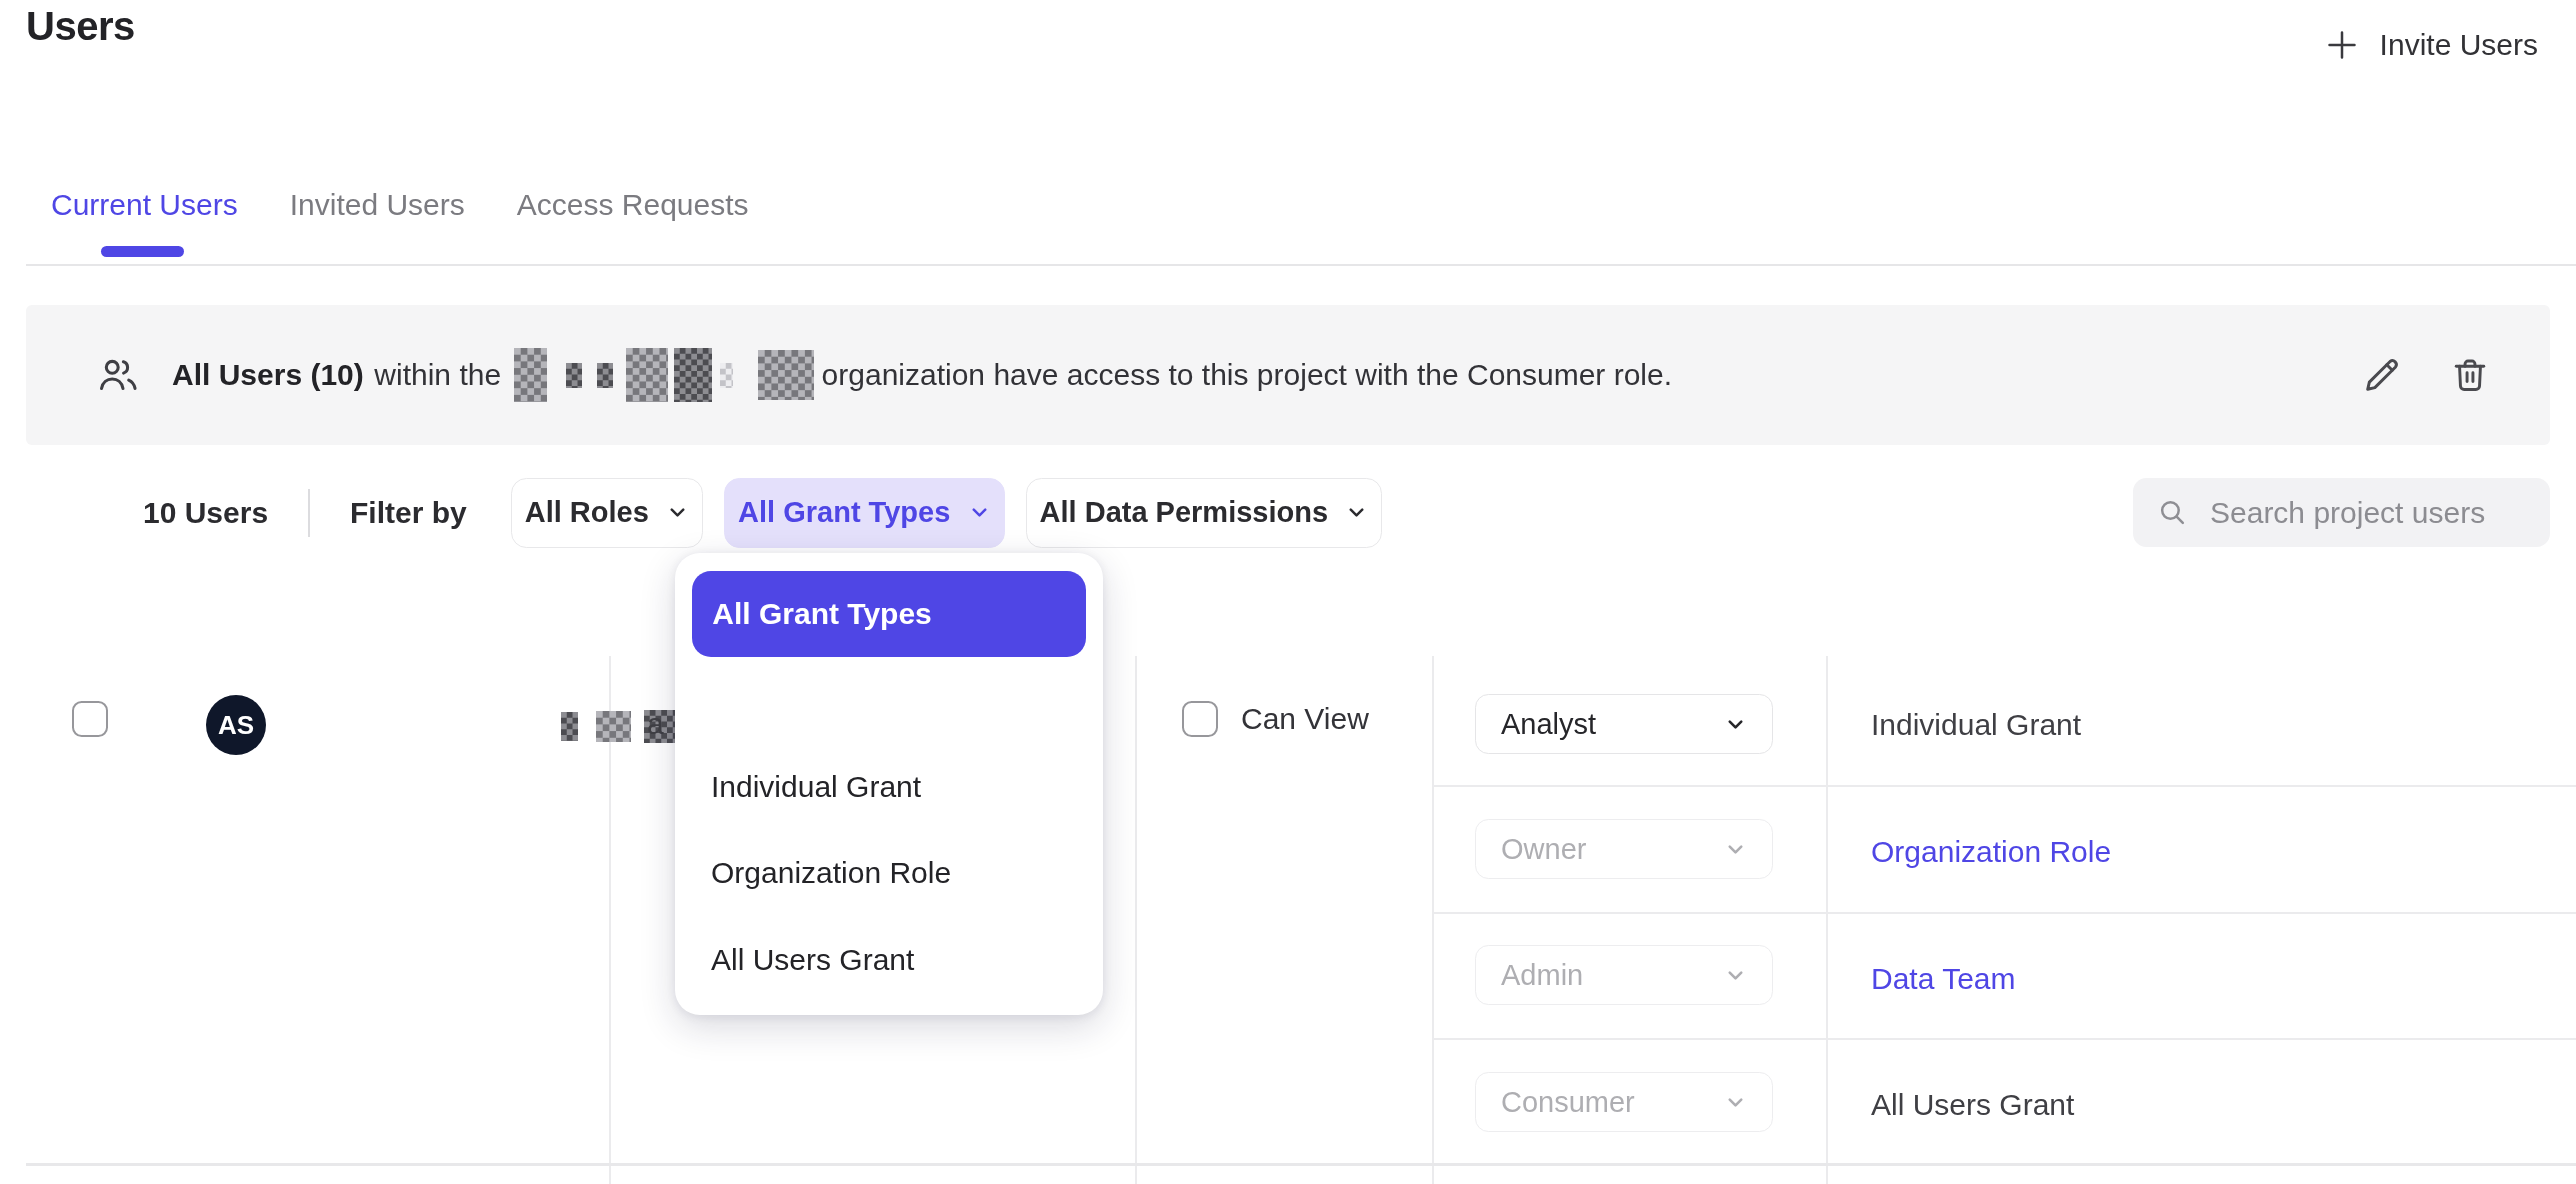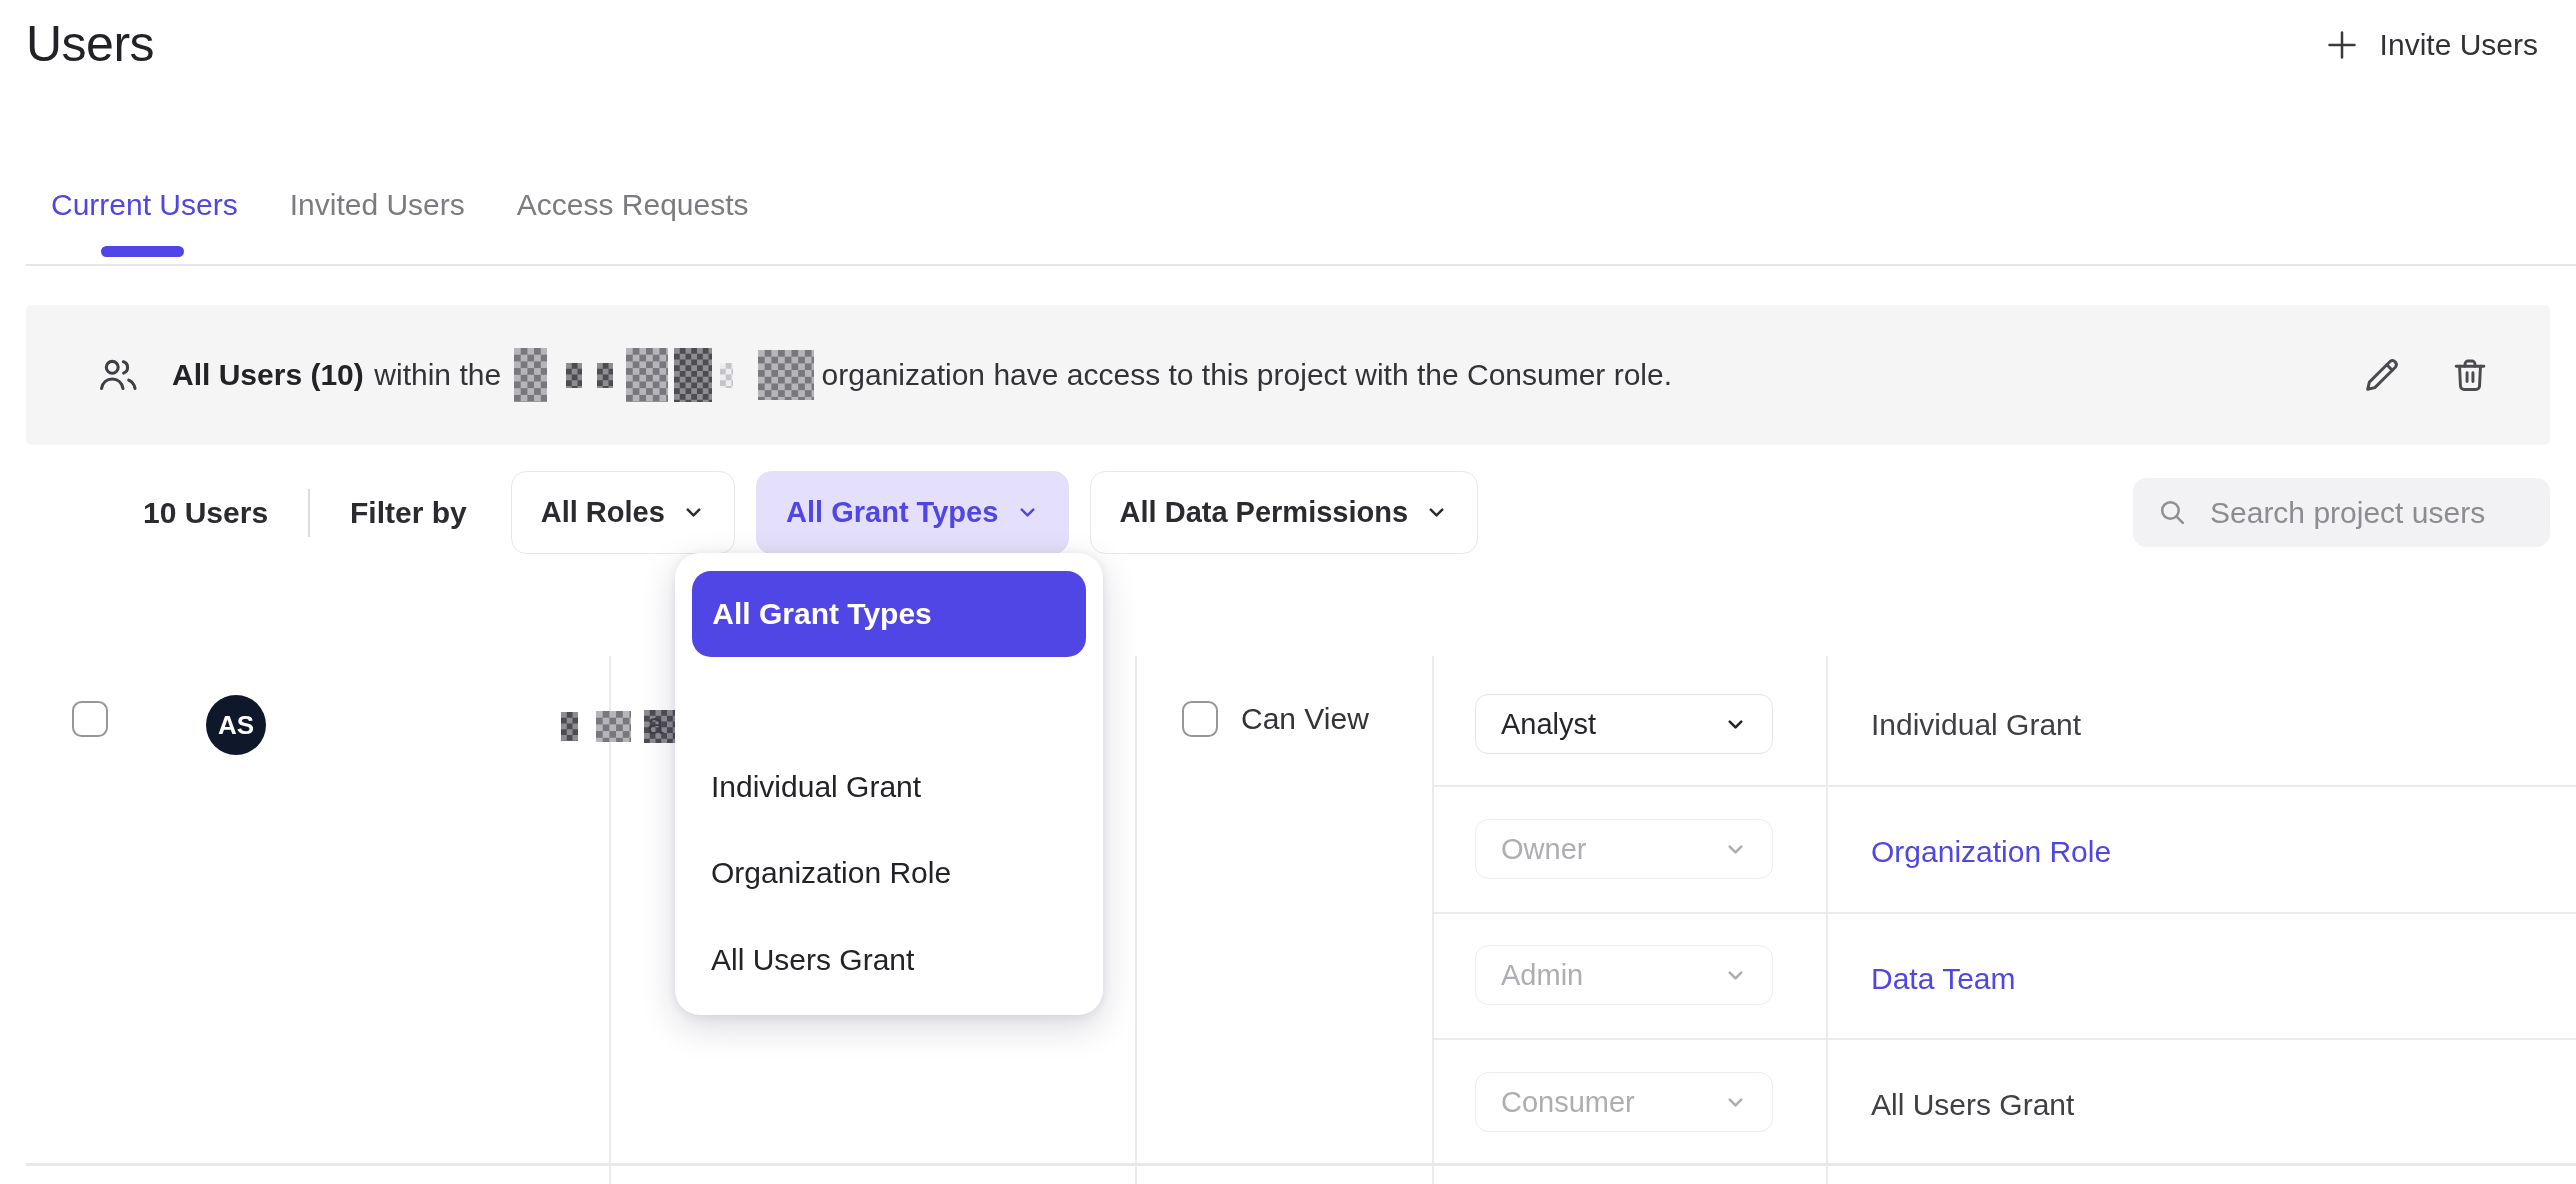--- a/index.html
+++ b/index.html
@@ -1,20 +1,20 @@
 <!DOCTYPE html>
 <html><head>
 <meta charset="utf-8">
 <style>
   html,body{margin:0;padding:0;background:#fff;}
   .page{position:relative;width:2576px;height:1184px;overflow:hidden;background:#fff;
         font-family:"Liberation Sans", sans-serif;color:#26262a;}
 
   
-  .title{position:absolute;left:26px;top:15px;font-size:50px;font-weight:400;color:#232327;letter-spacing:-0.5px;}
+  .title{position:absolute;left:26px;top:4px;font-size:40px;font-weight:700;color:#232327;letter-spacing:-0.5px;}
   .invite{position:absolute;right:38px;top:25px;display:flex;align-items:center;gap:17.3px;cursor:pointer;}
   .invite .lbl{font-size:30px;font-weight:500;color:#323236;}
 
   .tabs{position:absolute;left:51px;top:188px;display:flex;gap:52px;}
   .tab{font-size:30px;font-weight:500;color:#7b7b80;cursor:pointer;}
   .tab.active{color:#4f46e5;}
   .tab-underline{position:absolute;left:101px;top:246px;width:83px;height:10.6px;border-radius:5.8px;background:#4f46e5;}
   .tabs-hairline{position:absolute;left:26px;right:0;top:264px;height:1.9px;background:#e6e6e8;}
 
   
@@ -30,21 +30,21 @@
   .redact{display:inline-flex;align-items:center;}
   .px{display:inline-block;background:repeating-conic-gradient(#77777c 0% 25%, #b5b5ba 0% 50%) 0 0/13.4px 13.4px;}
   .px.dark{background:repeating-conic-gradient(#4c4c51 0% 25%, #8d8d92 0% 50%) 0 0/11.5px 11.5px;}
   .px.light{background:repeating-conic-gradient(#c3c3c8 0% 25%, #ededf0 0% 50%) 0 0/11.5px 11.5px;}
 
   
   .filterbar{position:absolute;left:26px;right:26px;top:478px;height:69px;display:flex;align-items:center;}
   .fcount{margin-left:117px;font-size:30px;font-weight:600;color:#2b2b2f;}
   .fdiv{width:1.9px;height:48px;background:#dcdcdf;margin:0 40px;}
   .fby{font-size:30px;font-weight:600;color:#2b2b2f;margin-right:44px;}
-  .fbtn{height:83px;display:flex;align-items:center;gap:17.3px;padding:0 29px;border:1.9px solid #e8e8ea;border-radius:15.4px;
+  .fbtn{height:70px;display:flex;align-items:center;gap:17.3px;padding:0 13px;border:1.9px solid #e8e8ea;border-radius:15.4px;
         background:#fff;font-size:29px;font-weight:600;color:#2b2b2f;cursor:pointer;box-sizing:border-box;}
   .fbtn + .fbtn{margin-left:21px;}
   .fbtn.activechip{background:#e4e0fb;border-color:#e4e0fb;color:#4f46e5;}
   .searchbox{margin-left:auto;width:417px;height:69px;background:#f2f2f4;border-radius:13.4px;display:flex;align-items:center;
              padding:0 7.7px 0 23px;box-sizing:border-box;}
   .searchbox input{border:none;outline:none;background:transparent;font-family:"Liberation Sans",sans-serif;
                    font-size:30px;color:#3a3a3e;margin-left:19px;width:326px;}
   .searchbox input::placeholder{color:#8c8c91;}
 
   

